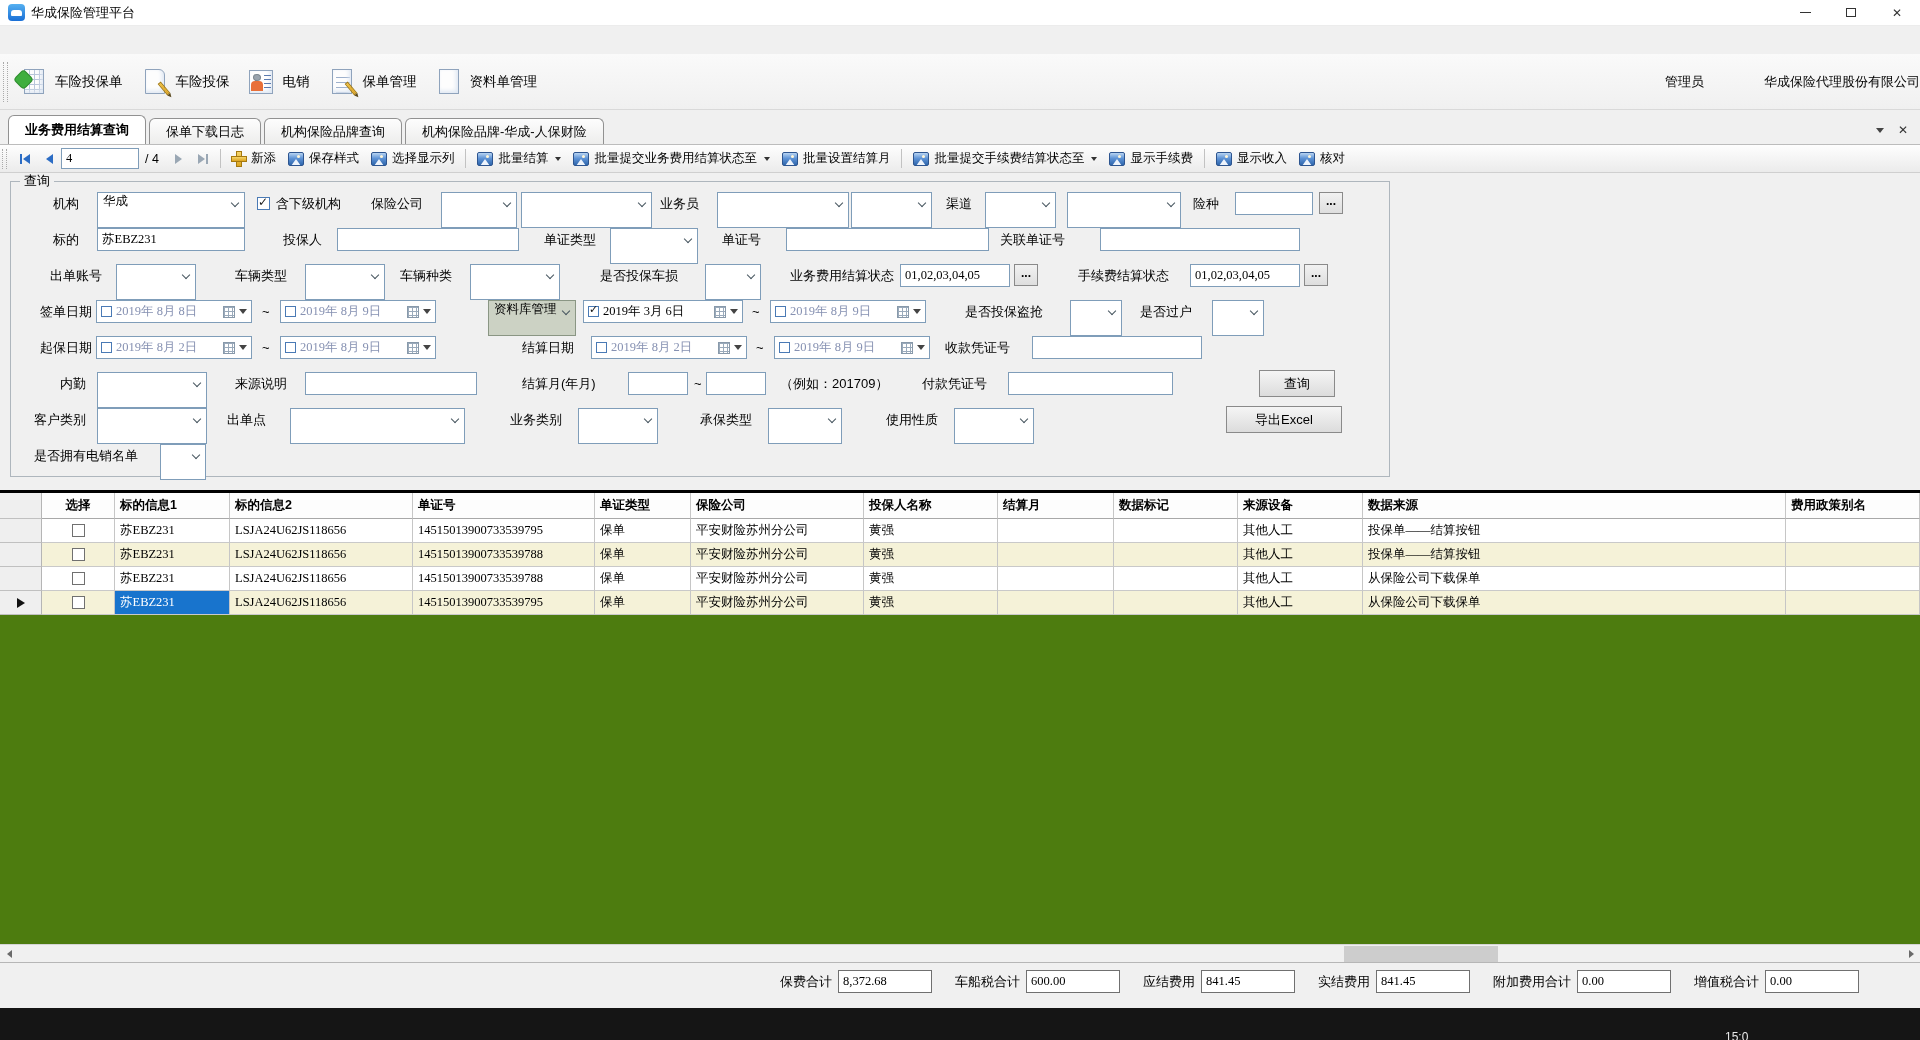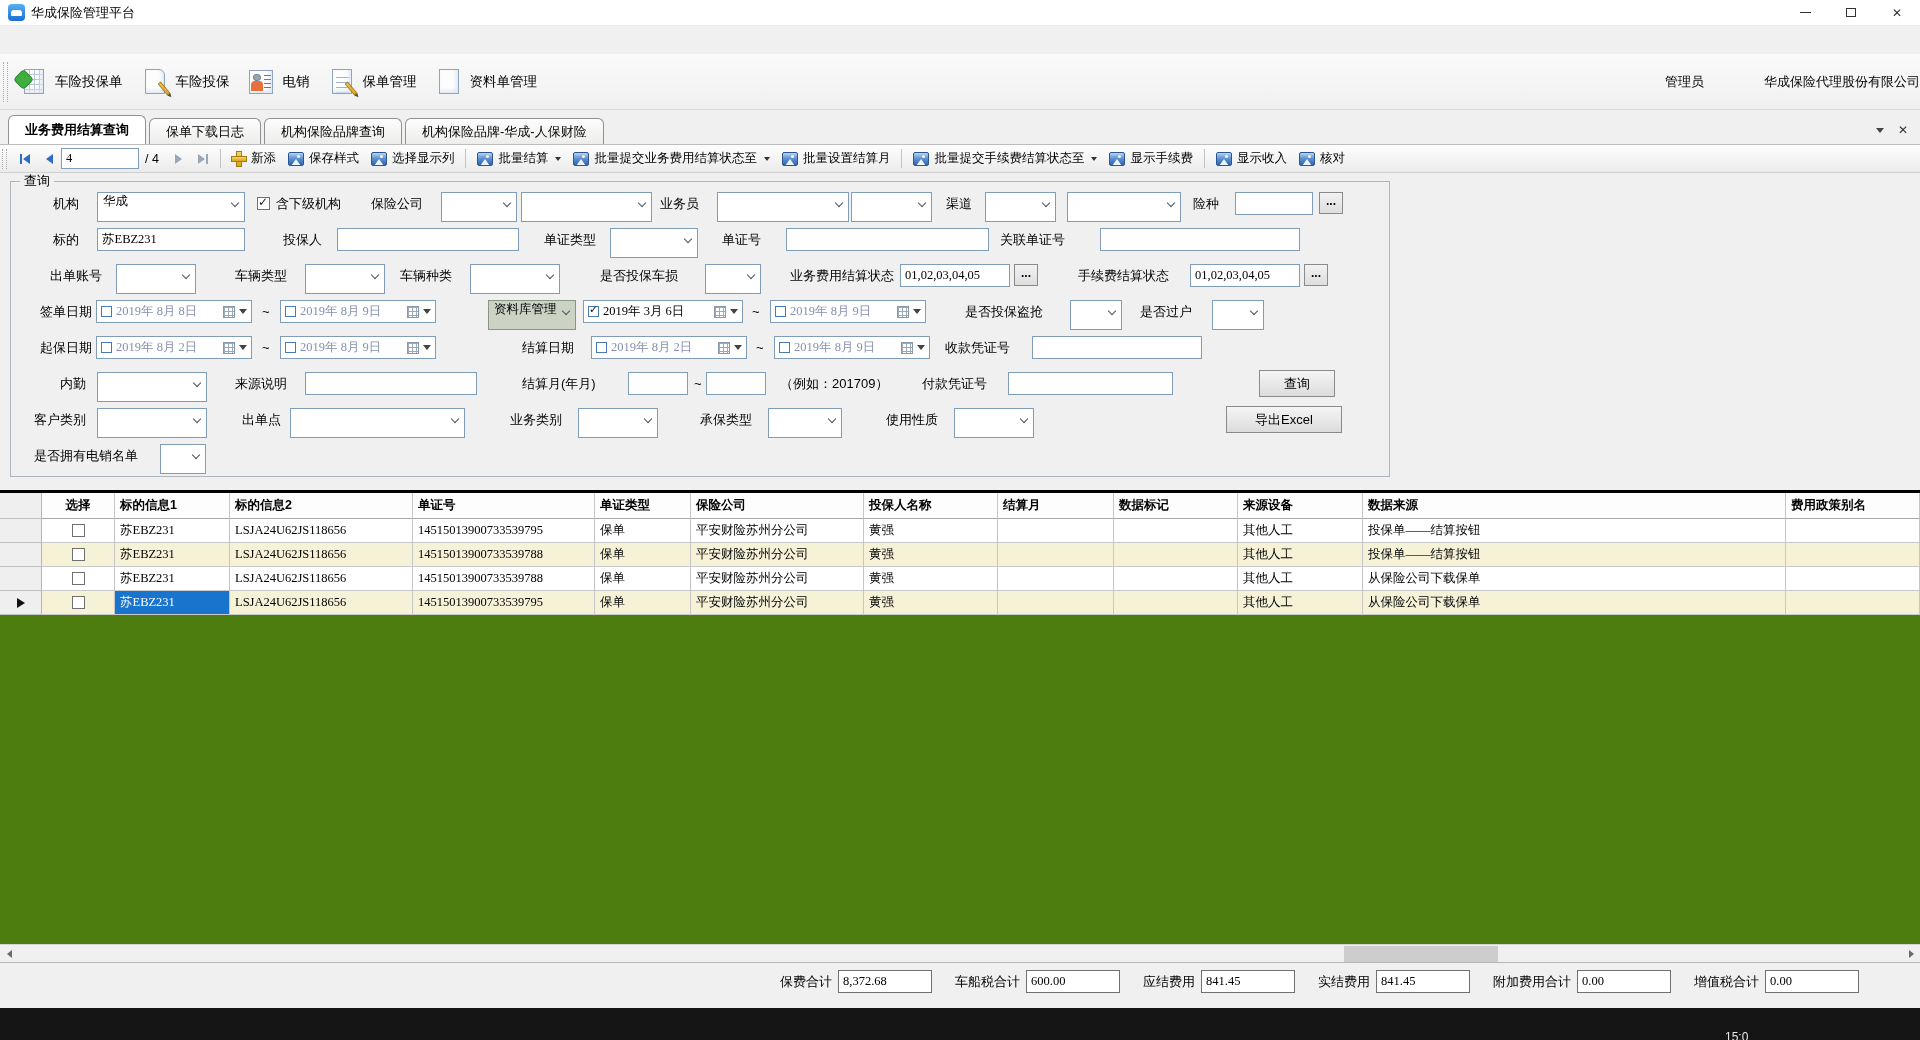--- a/index.html
+++ b/index.html
@@ -70,21 +70,21 @@
   .plus-ico::after{content:"";position:absolute;left:0;top:5px;width:14px;height:4px;background:linear-gradient(#f6d56a,#dca421);box-shadow:0 0 0 1px #a5790f}
   .dd-s{width:0;height:0;border-left:3.5px solid transparent;border-right:3.5px solid transparent;border-top:4px solid #333;margin-left:2px}
 
   
   .query{position:absolute;left:0;top:173px;width:1920px;height:317px;background:#f0f0f0}
   .gbox{position:absolute;left:10px;top:8px;width:1380px;height:296px;border:1px solid #aeb6bd}
   .legend{position:absolute;left:20px;top:1px;background:#f0f0f0;padding:0 4px;line-height:14px}
   .f-row{position:absolute;left:0;height:23px;width:1920px}
   .lab{position:absolute;height:23px;line-height:23px;white-space:nowrap}
   .inp{position:absolute;height:23px;border:1px solid #7f9db9;background:#fff;font:12.5px "Liberation Serif","DejaVu Serif",serif;padding:0 4px;line-height:21px;white-space:nowrap;overflow:hidden}
-  .combo{position:absolute;height:30px;border:1px solid #7f9db9;background:#fff}
+  .combo{position:absolute;height:36px;border:1px solid #7f9db9;background:#fff}
   .combo-txt{position:absolute;left:5px;top:0;line-height:21px;font:12.5px "Liberation Serif","DejaVu Serif",serif;white-space:nowrap}
   .chev{position:absolute;right:6px;top:8px;width:6px;height:6px;border-right:1.4px solid #46555f;border-bottom:1.4px solid #46555f;transform:rotate(45deg);margin-top:-1px}
   .combo.green{background:#ccd2c4;border-color:#8a9684}
   .combo.green .combo-txt{font-family:"Liberation Sans","DejaVu Sans",sans-serif;font-size:12.5px}
   .cbx{position:absolute;width:13px;height:13px;top:5px;border:1px solid #4a7ab5;background:#fff}
   .cbx.checked::after{content:"✓";position:absolute;left:0px;top:-3px;font-size:12px;font-weight:bold;color:#1a1a1a}
   .dtp{position:absolute;height:23px;border:1px solid #7f9db9;background:#fff;display:flex;align-items:center;padding:0 4px;gap:4px}
   .dtp .dcb{width:11px;height:11px;border:1px solid #4a7ab5;background:#fff;position:relative;flex:none}
   .dtp .dcb.checked::after{content:"✓";position:absolute;left:0;top:-4px;font-size:11px;font-weight:bold;color:#111}
   .dtp-txt{font:12.5px "Liberation Serif","DejaVu Serif",serif;color:#8691b2;white-space:nowrap;flex:1}
@@ -442,21 +442,21 @@
       <span class="lab" style="left:922px">付款凭证号</span>
       <span class="inp" style="left:1008px;width:165px"></span>
       <span class="q-btn" style="left:1259px;width:76px;top:-2px">查询</span>
     </div>
 
     <div class="f-row" style="top:235px">
       <span class="lab" style="left:34px">客户类别</span>
       <span class="combo" style="left:97px;width:110px">
           <span class="chev"></span>
         </span>
-      <span class="lab" style="left:242px">出单点</span>
+      <span class="lab" style="left:227px">出单点</span>
       <span class="combo" style="left:290px;width:175px">
           <span class="chev"></span>
         </span>
       <span class="lab" style="left:510px">业务类别</span>
       <span class="combo" style="left:578px;width:80px">
           <span class="chev"></span>
         </span>
       <span class="lab" style="left:700px">承保类型</span>
       <span class="combo" style="left:768px;width:74px">
           <span class="chev"></span>

